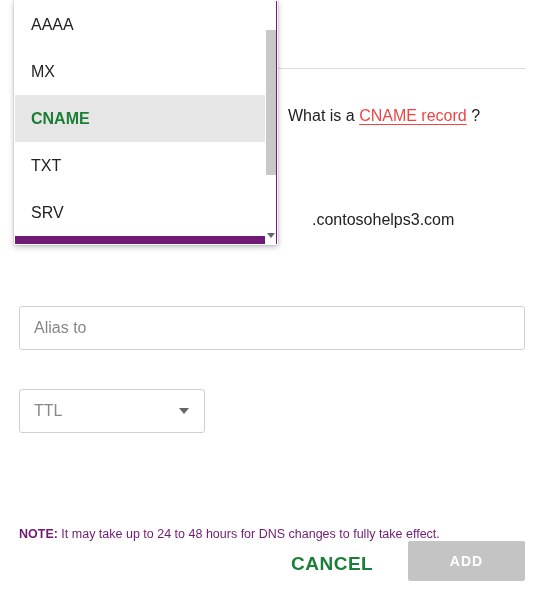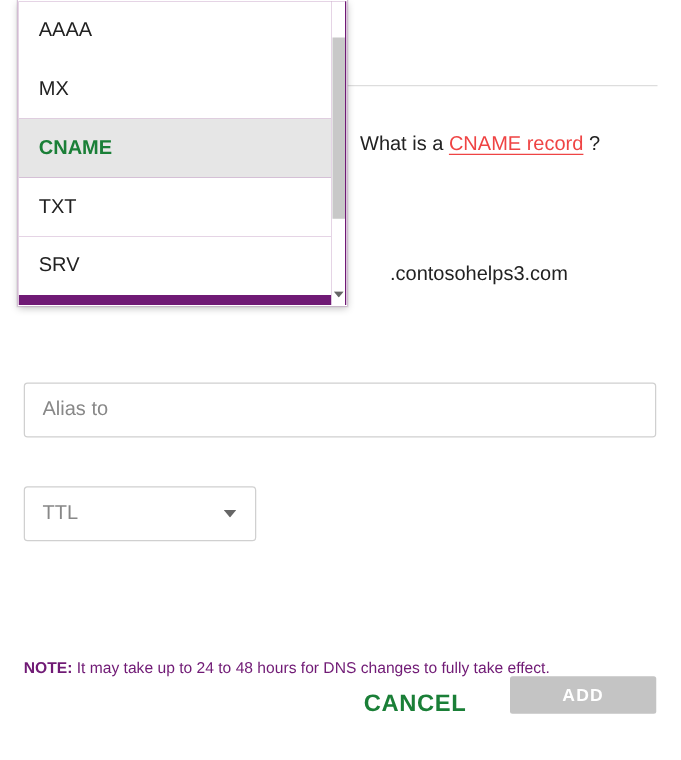--- a/index.html
+++ b/index.html
@@ -57,21 +57,21 @@
   .note { position: absolute; left: 19px; top: 499px; font-size: 12.5px; color: #701a75; margin-top: 28px; }
   .note-label { font-weight: 700; }
 
   
   .btn-cancel {
     position: absolute; left: 291px; top: 553px; height: 16px;
     font-size: 19px; font-weight: 700; letter-spacing: 0.5px; color: #1a7f37;
     background: transparent; border: none; cursor: pointer;
   }
   .btn-add {
-    position: absolute; left: 408px; top: 541px; width: 117px; height: 30px;
+    position: absolute; left: 408px; top: 541px; width: 117px; height: 40px;
     background: #c4c4c4; color: #fff; font-size: 14px; font-weight: 700; letter-spacing: 1px;
     border: none; border-radius: 2px; cursor: default;
   }
 </style>
 </head>
 <body>
 
 <div class="canvas">
   <div class="divider"></div>
 

